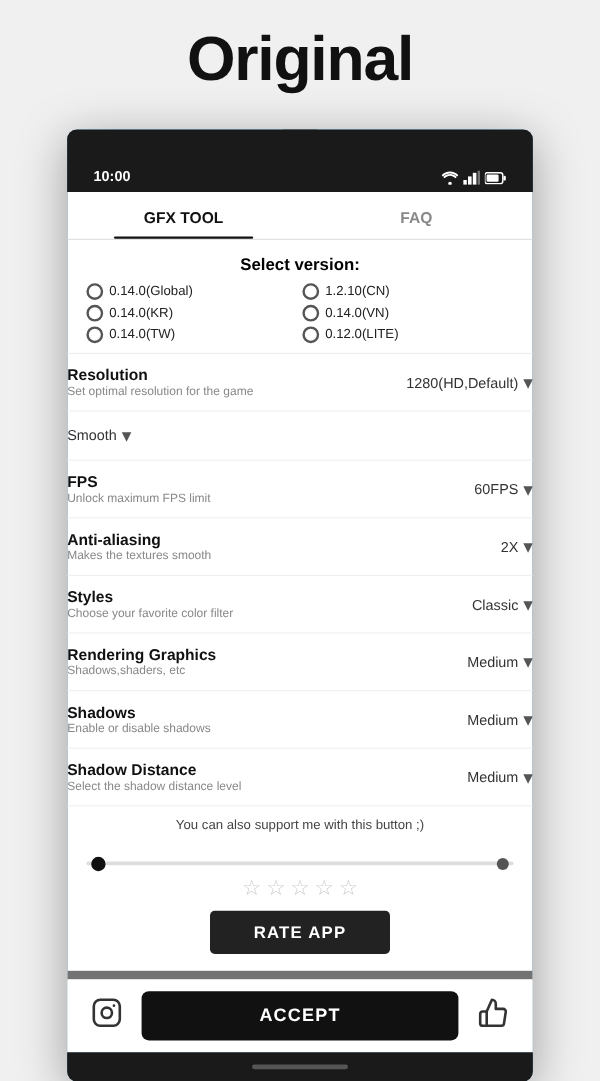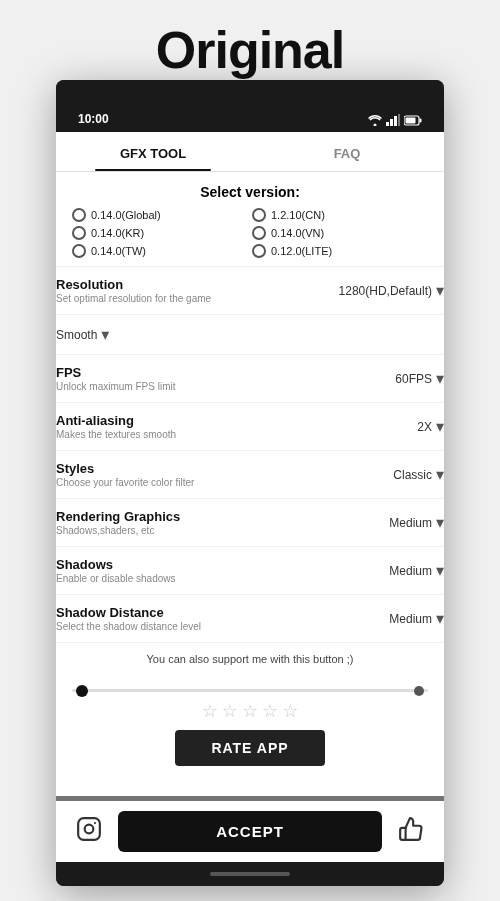--- a/index.html
+++ b/index.html
@@ -10,21 +10,21 @@
       align-items: center;
       font-family: 'Arial', sans-serif;
       min-height: 901px;
       width: 500px;
     }
 
     .page-title {
       font-size: 52px;
       font-weight: 900;
       color: #111;
-      margin: 20px 0 0 0;
+      margin: 20px 0 28px 0;
       letter-spacing: -1px;
     }
 
     
     .phone-frame {
       width: 388px;
       background: #0c4a6e;
       border-radius: 8px;
       padding: 0;
       position: relative;
@@ -239,40 +239,40 @@
     }
 
     .star {
       font-size: 18px;
       color: #ccc;
     }
 
     
     .rate-btn {
       display: block;
-      margin: 0 auto 24px auto;
+      margin: 0 auto 8px auto;
       background: #222;
       color: #fff;
       border: none;
       border-radius: 4px;
       padding: 10px 36px;
       font-size: 14px;
       font-weight: 700;
       letter-spacing: 1px;
       cursor: pointer;
     }
 
     
     .bottom-bar {
       display: flex;
       align-items: center;
       justify-content: space-between;
       padding: 10px 20px;
       background: #fff;
-      border-top: 5px solid #737373;
+      border-top: 7px solid #737373;
     }
 
     .bottom-icon {
       font-size: 22px;
       color: #333;
       cursor: pointer;
     }
 
     .accept-btn {
       flex: 1;

